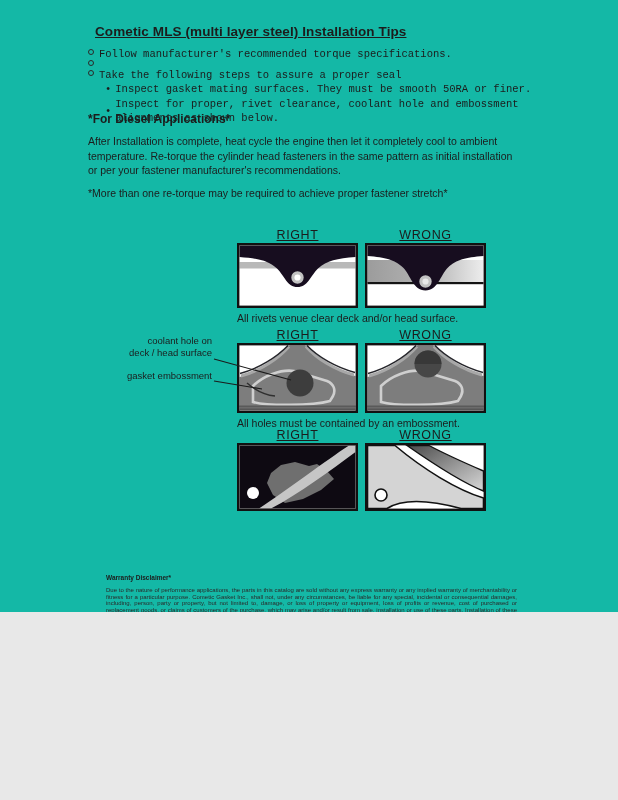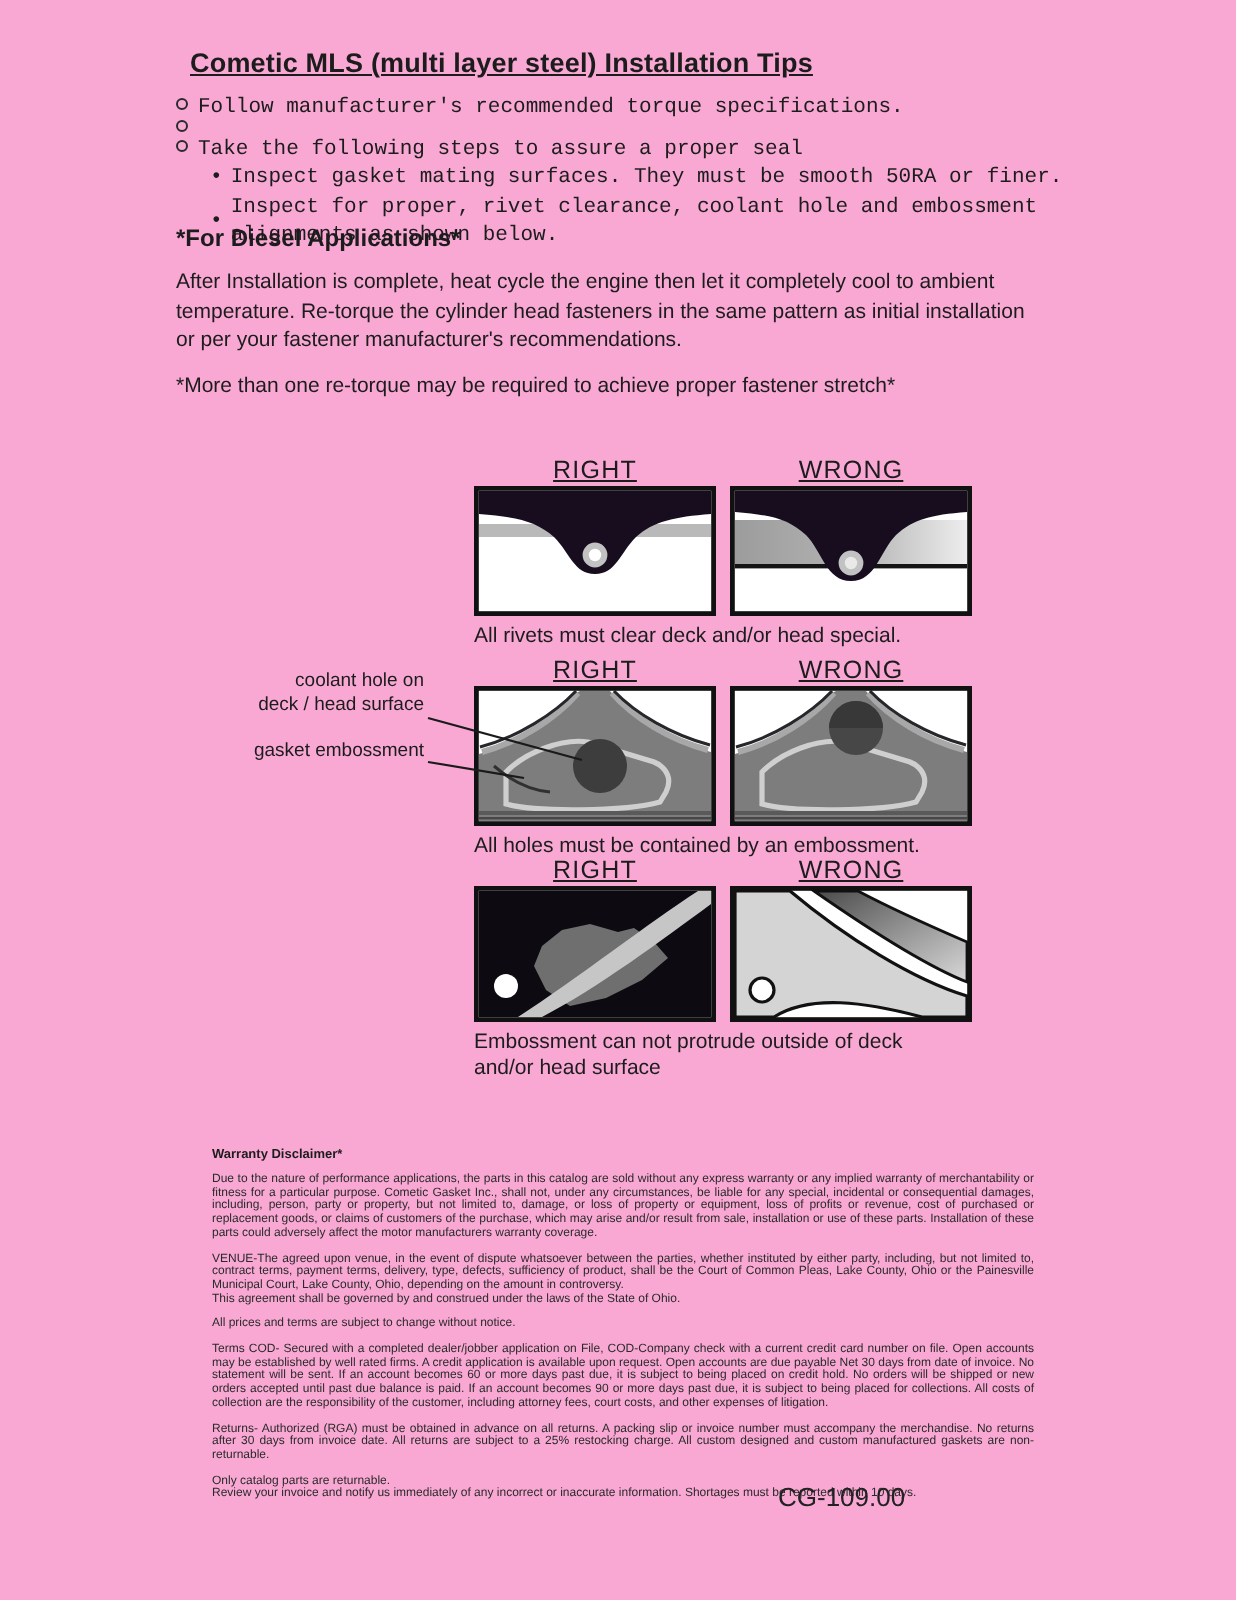--- a/index.html
+++ b/index.html
@@ -1,17 +1,17 @@
 <!DOCTYPE html>
 <html><head>
 <meta charset="utf-8">
 <style>
   html,body{margin:0;padding:0;background:#e8e8e8;}
   .page{
-    position:relative;width:618px;height:800px;background:#f9a8d4;
+    position:relative;width:618px;height:612px;background:#14b8a6;
     font-family:"Liberation Sans", sans-serif;color:#1c1c1c;overflow:hidden;
     margin:0 auto;
   }
   .sec{position:absolute;left:88px;width:452px;}
   
   .sec-tips{top:20px;}
   .doc-title{
     font-size:13.5px;font-weight:bold;text-decoration:underline;
     margin:4px 0 8px 7px;letter-spacing:0.1px;
   }
@@ -117,21 +117,21 @@
           <rect x="1" y="1" width="119" height="63" fill="#ffffff"></rect>
           <rect x="2.5" y="17" width="116" height="23" fill="url(#g-r1w)"></rect>
           <rect x="2.5" y="39" width="116" height="2.2" fill="#141414"></rect>
           <path d="M2.5,2.5 H118.5 V13 C100,14.5 92,16.5 83,24.5 C75,32.5 73,47.5 60.5,47.5 C48,47.5 46,32.5 38,24.5 C29,16.5 21,14.5 2.5,13 Z" fill="#170d1f"></path>
           <circle cx="60.5" cy="38.5" r="7" fill="#c2c2c2" stroke="#170d1f" stroke-width="1.6"></circle>
           <circle cx="60.5" cy="38.5" r="3.1" fill="#e9e9e9"></circle>
           <rect x="1.2" y="1.2" width="118.6" height="62.6" fill="none" stroke="#111111" stroke-width="2.4"></rect>
         </svg>
       </div>
     </div>
-    <div class="caption">All rivets must clear deck and/or head special.</div>
+    <div class="caption">All rivets venue clear deck and/or head surface.</div>
   </div>
 
   <div class="sec sec-d2">
     <svg class="leader-overlay" width="452" height="95" viewBox="0 0 452 95">
       <line x1="126" y1="30" x2="203" y2="51" stroke="#1a1a1a" stroke-width="1.1"></line>
       <line x1="126" y1="52" x2="174" y2="60" stroke="#1a1a1a" stroke-width="1.1"></line>
     </svg>
     <div class="side-label sl-1" style="white-space:pre-line;">coolant hole on
 deck / head surface</div>
     <div class="side-label sl-2">gasket embossment</div>
@@ -198,22 +198,20 @@
             </linearGradient>
           </defs>
           <rect x="1" y="1" width="119" height="66" fill="#ffffff"></rect>
           <path d="M2.5,2.5 L30,2.5 C58,26 92,47 118.5,55 L118.5,65.5 L96,65.5 C68,58 40,54 22,65.5 L2.5,65.5 Z" fill="#d4d4d4" stroke="#111111" stroke-width="1.6"></path>
           <path d="M42,2.5 C70,22 98,40 118.5,48 L118.5,28 C100,20 80,11 64,2.5 Z" fill="url(#g-r3w)" stroke="#111111" stroke-width="1.4"></path>
           <circle cx="16" cy="52" r="6" fill="#ffffff" stroke="#111111" stroke-width="1.6"></circle>
           <rect x="1.2" y="1.2" width="118.6" height="65.6" fill="none" stroke="#111111" stroke-width="2.4"></rect>
         </svg>
       </div>
     </div>
-    <div class="caption">Embossment can not protrude outside of deck
-and/or head surface</div>
   </div>
 
   <div class="sec sec-legal">
     <div class="legal-h">Warranty Disclaimer*</div>
     <div class="legal-p">Due to the nature of performance applications, the parts in this catalog are sold without any express warranty or any implied warranty of merchantability or fitness for a particular purpose.  Cometic Gasket Inc., shall not, under any circumstances, be liable for any special, incidental or consequential damages, including, person, party or property, but not limited to, damage, or loss of property or equipment, loss of profits or revenue, cost of purchased or replacement goods, or claims of customers of the purchase, which may arise and/or result from sale, installation or use of these parts.  Installation of these parts could adversely affect the motor manufacturers warranty coverage.</div>
     <div class="legal-p">VENUE-The agreed upon venue, in the event of dispute whatsoever between the parties, whether instituted by either party, including, but not limited to, contract terms, payment terms, delivery, type, defects, sufficiency of product, shall be the Court of Common Pleas, Lake County, Ohio or the Painesville Municipal Court, Lake County, Ohio, depending on the amount in controversy.
 This agreement shall be governed by and construed under the laws of the State of Ohio.</div>
     <div class="legal-p">All prices and terms are subject to change without notice.</div>
     <div class="legal-p">Terms COD- Secured with a completed dealer/jobber application on File, COD-Company check with a current credit card number on file.  Open accounts may be established by well rated firms.  A credit application is available upon request.  Open accounts are due payable Net 30 days from date of invoice.  No statement will be sent.  If an account becomes 60 or more days past due, it is subject to being placed on credit hold.  No orders will be shipped or new orders accepted until past due balance is paid.  If an account becomes 90 or more days past due, it is subject to being placed for collections.  All costs of collection are the responsibility of the customer, including attorney fees, court costs, and other expenses of litigation.</div>
     <div class="legal-p">Returns- Authorized (RGA) must be obtained in advance on all returns.  A packing slip or invoice number must accompany the merchandise.  No returns after 30 days from invoice date.  All returns are subject to a 25% restocking charge.  All custom designed and custom manufactured gaskets are non-returnable.</div>

